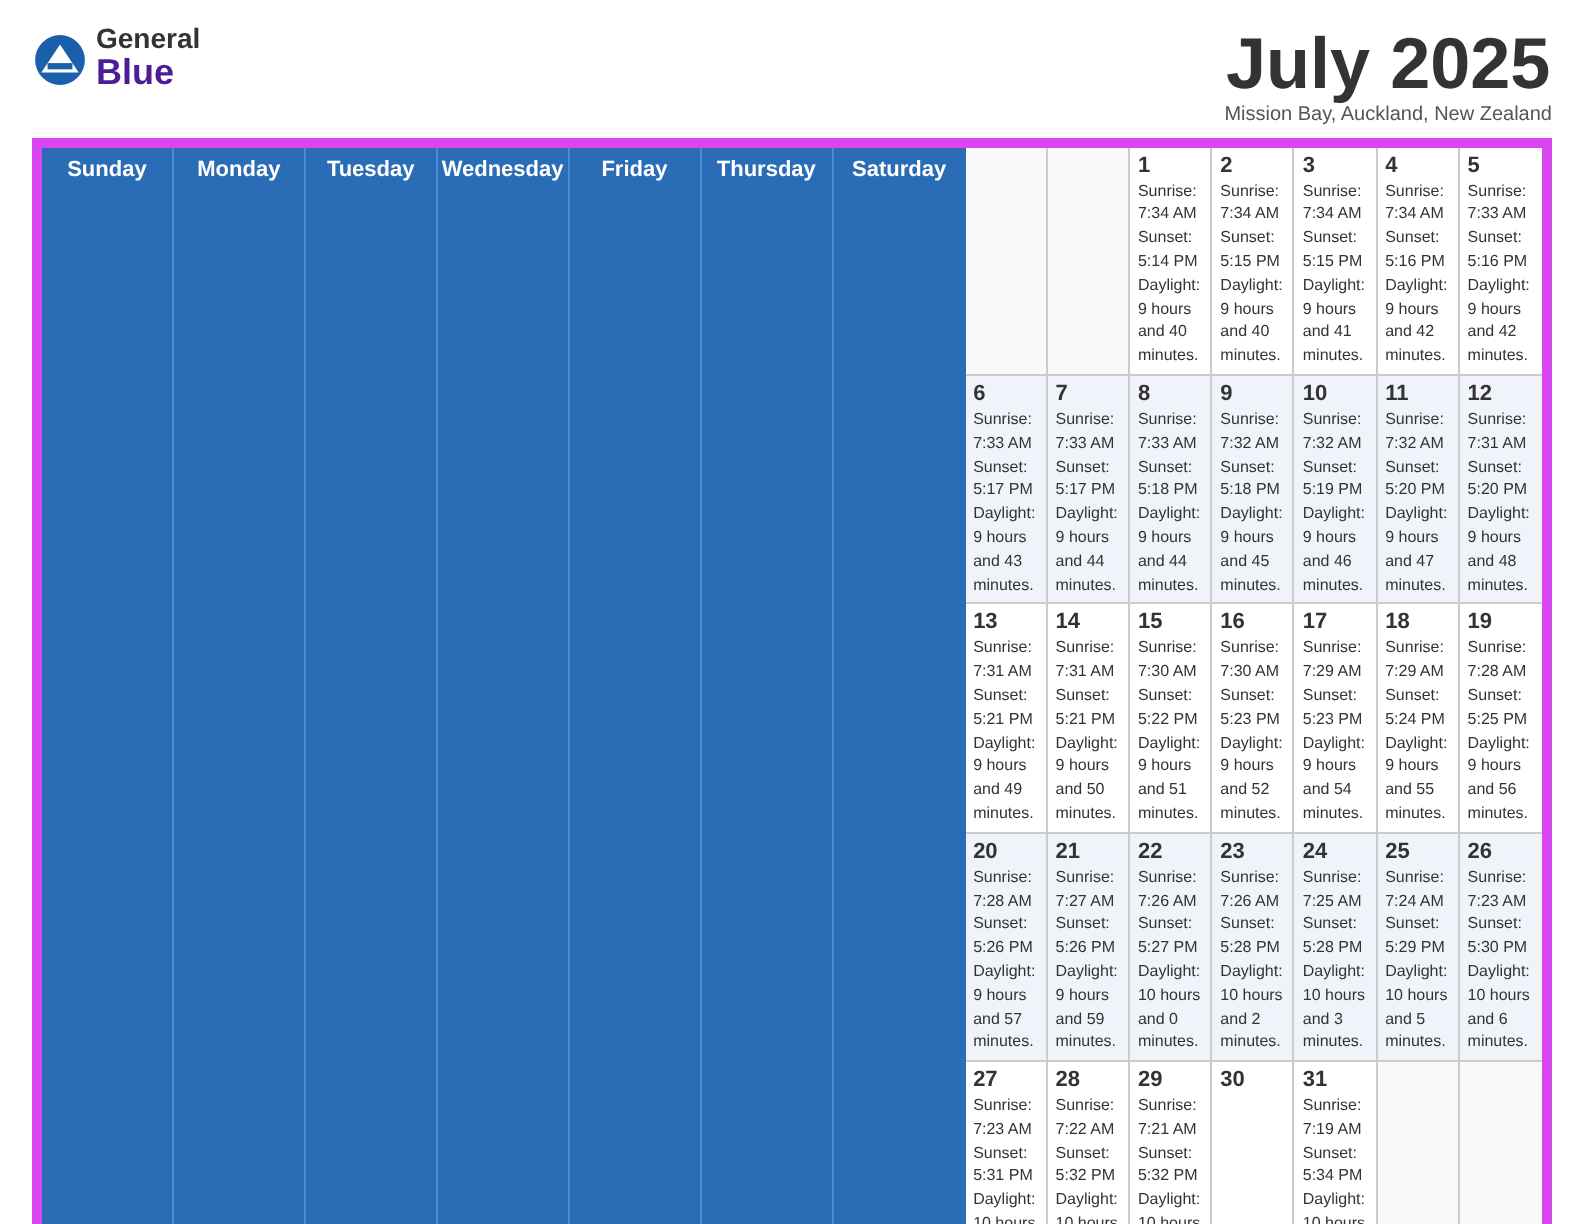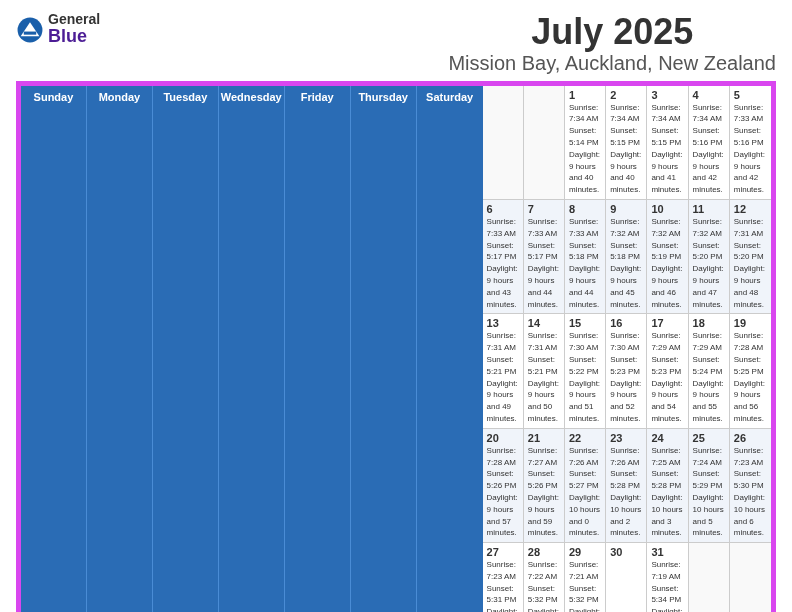--- a/index.html
+++ b/index.html
@@ -50,21 +50,21 @@
     .title-block {
       text-align: center;
     }
     .main-title {
       font-size: 36px;
       font-weight: bold;
       color: #333;
       line-height: 1.1;
     }
     .subtitle {
-      font-size: 20px;
+      font-size: 10px;
       color: #555;
     }
     .calendar {
       flex: 1;
       display: flex;
       border: 5px solid #d946ef;
     }
     .cal-header {
       display: grid;
       grid-template-columns: repeat(7, 1fr);

